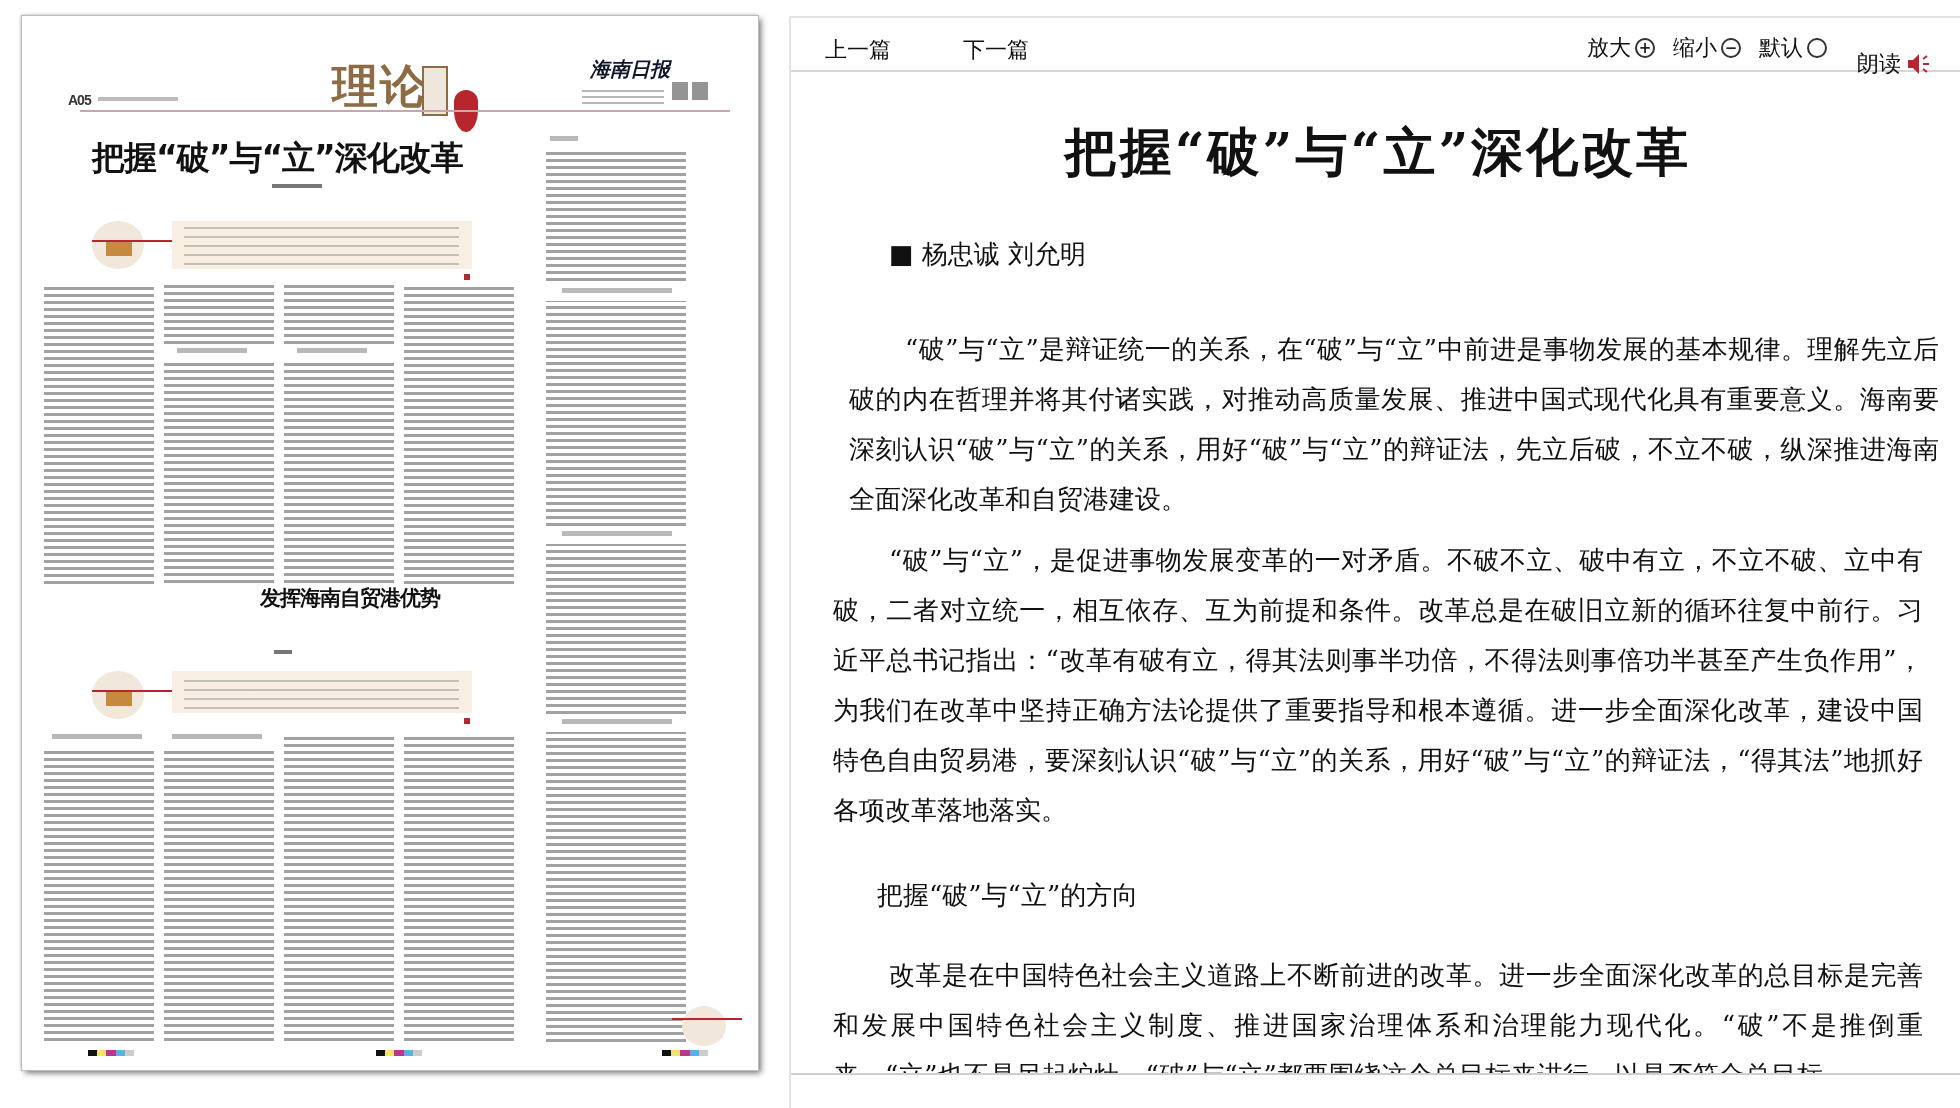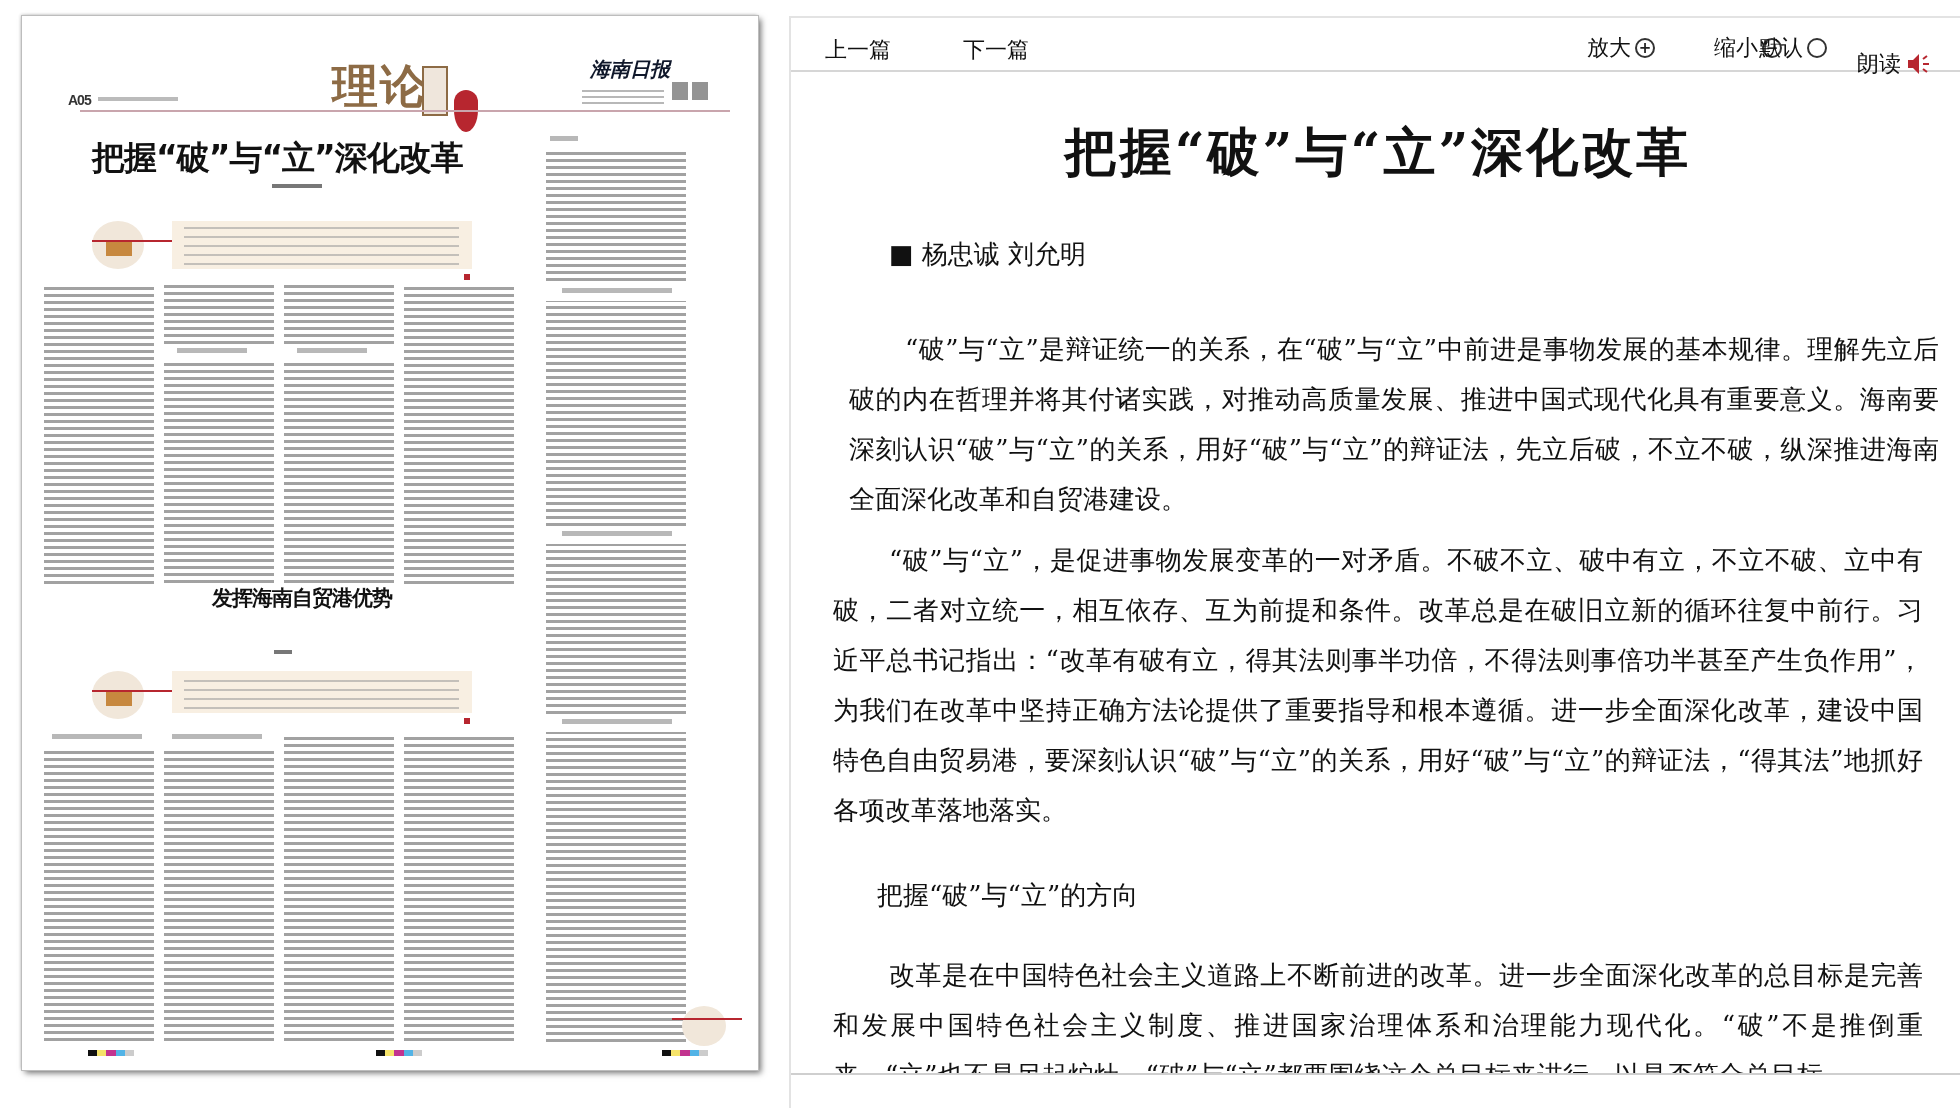--- a/index.html
+++ b/index.html
@@ -84,21 +84,21 @@
 
   <div class="col" style="left:22px;top:268px;width:110px;height:300px;"></div>
   <div class="col" style="left:142px;top:268px;width:110px;height:60px;"></div>
   <div class="col-sub" style="left:155px;top:332px;width:70px;"></div>
   <div class="col" style="left:142px;top:345px;width:110px;height:222px;"></div>
   <div class="col" style="left:262px;top:268px;width:110px;height:60px;"></div>
   <div class="col-sub" style="left:275px;top:332px;width:70px;"></div>
   <div class="col" style="left:262px;top:345px;width:110px;height:222px;"></div>
   <div class="col" style="left:382px;top:268px;width:110px;height:300px;"></div>
 
-  <div class="th-headline2" style="top:568px;">发挥海南自贸港优势</div>
+  <div class="th-headline2" style="top:568px;padding-left:48px;">发挥海南自贸港优势</div>
   <div class="th-byline1" style="left:252px;top:634px;width:18px;"></div>
   <div class="intro-badge" style="top:655px;"></div>
   <div class="intro-badge-label" style="top:676px;"></div>
   <div class="intro-arrow" style="top:674px;"></div>
   <div class="intro-box" style="top:655px;height:42px;">
       <div class="intro-lines" style="height:32px;"></div>
     </div>
   <div class="red-dot" style="left:442px;top:702px;"></div>
 
   <div class="col-sub" style="left:30px;top:718px;width:90px;"></div>
@@ -126,21 +126,21 @@
 
 <div class="reader">
   <div class="toolbar">
     <span class="nav-link" style="left:34px;">上一篇</span>
     <span class="nav-link" style="left:172px;">下一篇</span>
 
     <span class="tool" style="left:796px;">
       <span>放大</span>
       <span class="circle-icon">+</span>
     </span>
-    <span class="tool" style="left:882px;margin-left:41px;">
+    <span class="tool" style="left:882px;">
       <span>缩小</span>
       <span class="circle-icon">−</span>
     </span>
     <span class="tool" style="left:968px;">
       <span>默认</span>
       <span class="circle-icon"></span>
     </span>
     <span class="tool" style="left:1066px;margin-top:16px;">
       <span>朗读</span>
       <svg class="speaker-icon" viewBox="0 0 26 26">

